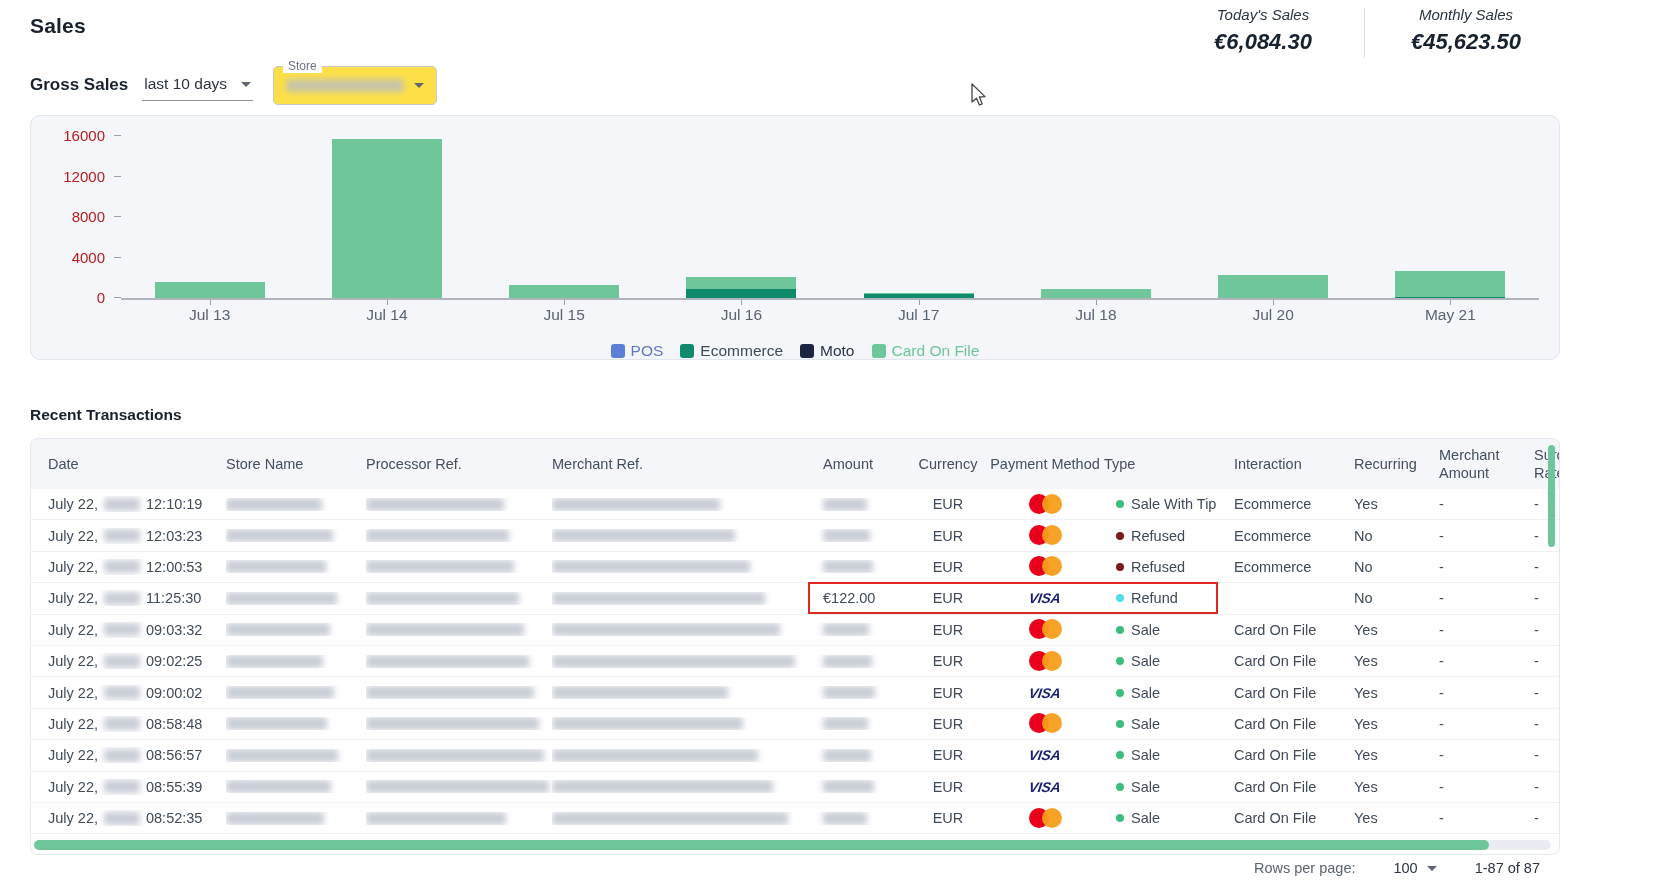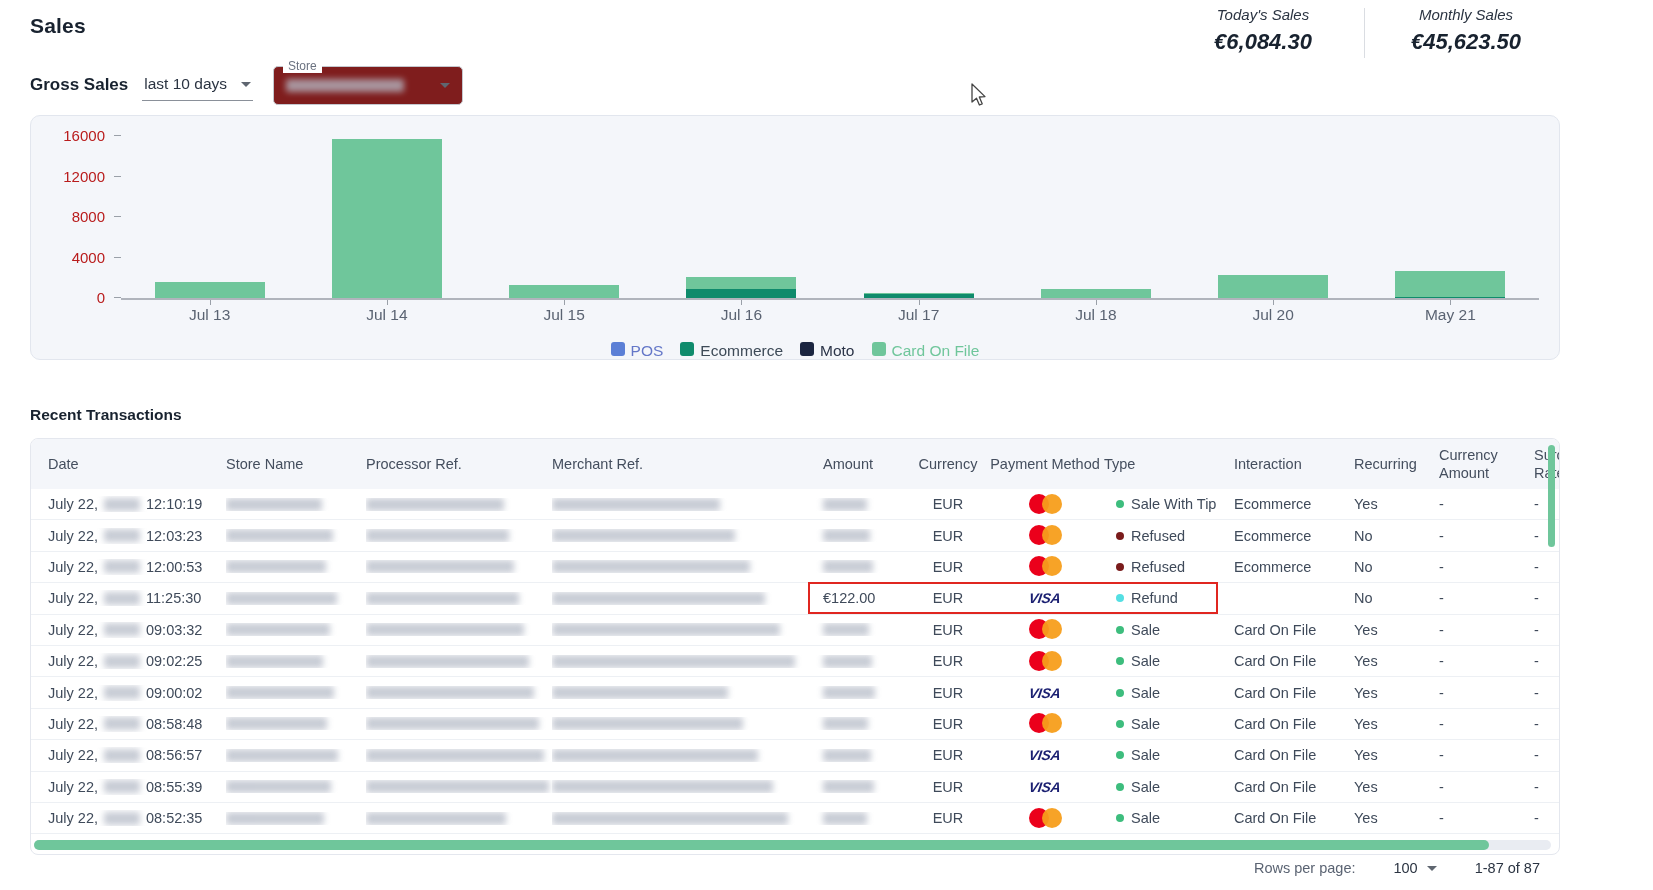--- a/index.html
+++ b/index.html
@@ -15,39 +15,39 @@
   .stat { text-align:center; min-width:150px; }
   .stat-label { font-size:15px; color:#2b3442; }
   .stat-value { font-size:22px; font-weight:bold; color:#18222f; margin-top:6px; }
   .stat-divider { width:1px; height:50px; background:#dadde2; margin:2px 26px 0; }
 
   
   .controls { position:absolute; left:30px; top:64px; display:flex; align-items:center; height:42px; }
   .gross-label { font-weight:bold; font-size:17px; color:#18222f; margin-right:14px; }
   .period-select { display:flex; align-items:center; gap:14px; min-width:108px; padding:6px 2px 7px 2px; border-bottom:1px solid #8a9099; font-size:15.5px; color:#2b3442; cursor:pointer; }
   .caret { width:0; height:0; border-left:5px solid transparent; border-right:5px solid transparent; border-top:5px solid #5f6670; }
-  .store-select { margin-left:20px; position:relative; width:190px; height:39px; border:1px solid #c4c8cf; border-radius:5px; display:flex; align-items:center; justify-content:space-between; padding:0 12px; cursor:pointer; background:#7f1d1d; }
+  .store-select { margin-left:20px; position:relative; width:164px; height:39px; border:1px solid #c4c8cf; border-radius:5px; display:flex; align-items:center; justify-content:space-between; padding:0 12px; cursor:pointer; background:#fde047; }
   .store-label { position:absolute; top:-8px; left:9px; background:#fff; padding:0 5px; font-size:12px; color:#6b7280; }
 
   .blur { filter:blur(3px); background:#b6bcc8; height:13px; border-radius:2px; display:inline-block; opacity:.75; }
 
   
   .chart-card { position:absolute; left:30px; top:115px; width:1530px; height:245px; background:#f4f6fa; border:1px solid #e2e6ee; border-radius:10px; }
   .yaxis { position:absolute; left:0; top:20px; width:90px; height:162px; }
   .ytick { position:absolute; right:16px; font-size:15px; color:#b91c1c; }
   .ytickmark { position:absolute; right:0; width:7px; height:1px; background:#9aa0a8; }
   .plotline { position:absolute; left:90px; right:20px; top:182px; height:2px; background:#b0b4bc; }
   .bars { position:absolute; left:90px; right:20px; top:20px; height:162px; display:flex; align-items:flex-end; }
   .bcol { flex:1; position:relative; height:100%; display:flex; align-items:flex-end; justify-content:center; }
   .bstack { width:110px; display:flex; flex-direction:column-reverse; }
   .bseg { width:100%; }
   .xlabel { position:absolute; top:170px; left:50%; transform:translateX(-50%); font-size:15.5px; color:#5a6372; white-space:nowrap; }
   .xtickmark { position:absolute; top:164px; left:50%; width:1px; height:5px; background:#9aa0a8; }
   .legend { position:absolute; left:0; right:0; top:226px; display:flex; justify-content:center; gap:17px; }
-  .litem { display:flex; align-items:flex-start; font-size:15.5px; cursor:pointer; }
+  .litem { display:flex; align-items:center; font-size:15.5px; cursor:pointer; }
   .lsw { width:14px; height:14px; border-radius:3px; margin-right:6px; }
 
   
   .tx-title { position:absolute; left:30px; top:406px; font-size:15.5px; font-weight:bold; color:#18222f; }
   .table-card { position:absolute; left:30px; top:438px; width:1530px; height:417px; border:1px solid #e4e7ee; border-radius:8px; background:#fff; overflow:hidden; }
   .trow { display:grid; grid-template-columns:178px 140px 186px 258px 100px 76px 118px 130px 120px 85px 95px 90px; padding-left:17px; align-items:center; }
   .thead { height:50px; background:#f4f6fa; font-size:14.5px; color:#444e5e; }
   .thead .cell { line-height:1.25; }
   .drow { height:31.4px; border-bottom:1px solid #edf0f4; background:#fff; font-size:14.5px; color:#3f4a5a; position:relative; cursor:pointer; }
   .cell { display:flex; align-items:center; overflow:hidden; white-space:normal; }
@@ -205,21 +205,21 @@
       <div class="cell">Date</div>
       <div class="cell">Store Name</div>
       <div class="cell">Processor Ref.</div>
       <div class="cell">Merchant Ref.</div>
       <div class="cell c-amt">Amount</div>
       <div class="cell c-center">Currency</div>
       <div class="cell c-center">Payment Method</div>
       <div class="cell">Type</div>
       <div class="cell">Interaction</div>
       <div class="cell">Recurring</div>
-      <div class="cell">Currency Amount</div>
+      <div class="cell">Merchant Amount</div>
       <div class="cell">Surcharge Rate</div>
     </div>
   <div id="tbody">
       <div class="trow drow">
         <div class="cell">
           <span>July 22,</span>
           <span class="blur" style="width: 36px; margin: 0px 6px;"></span>
           <span>12:10:19</span>
         </div>
         <div class="cell">

